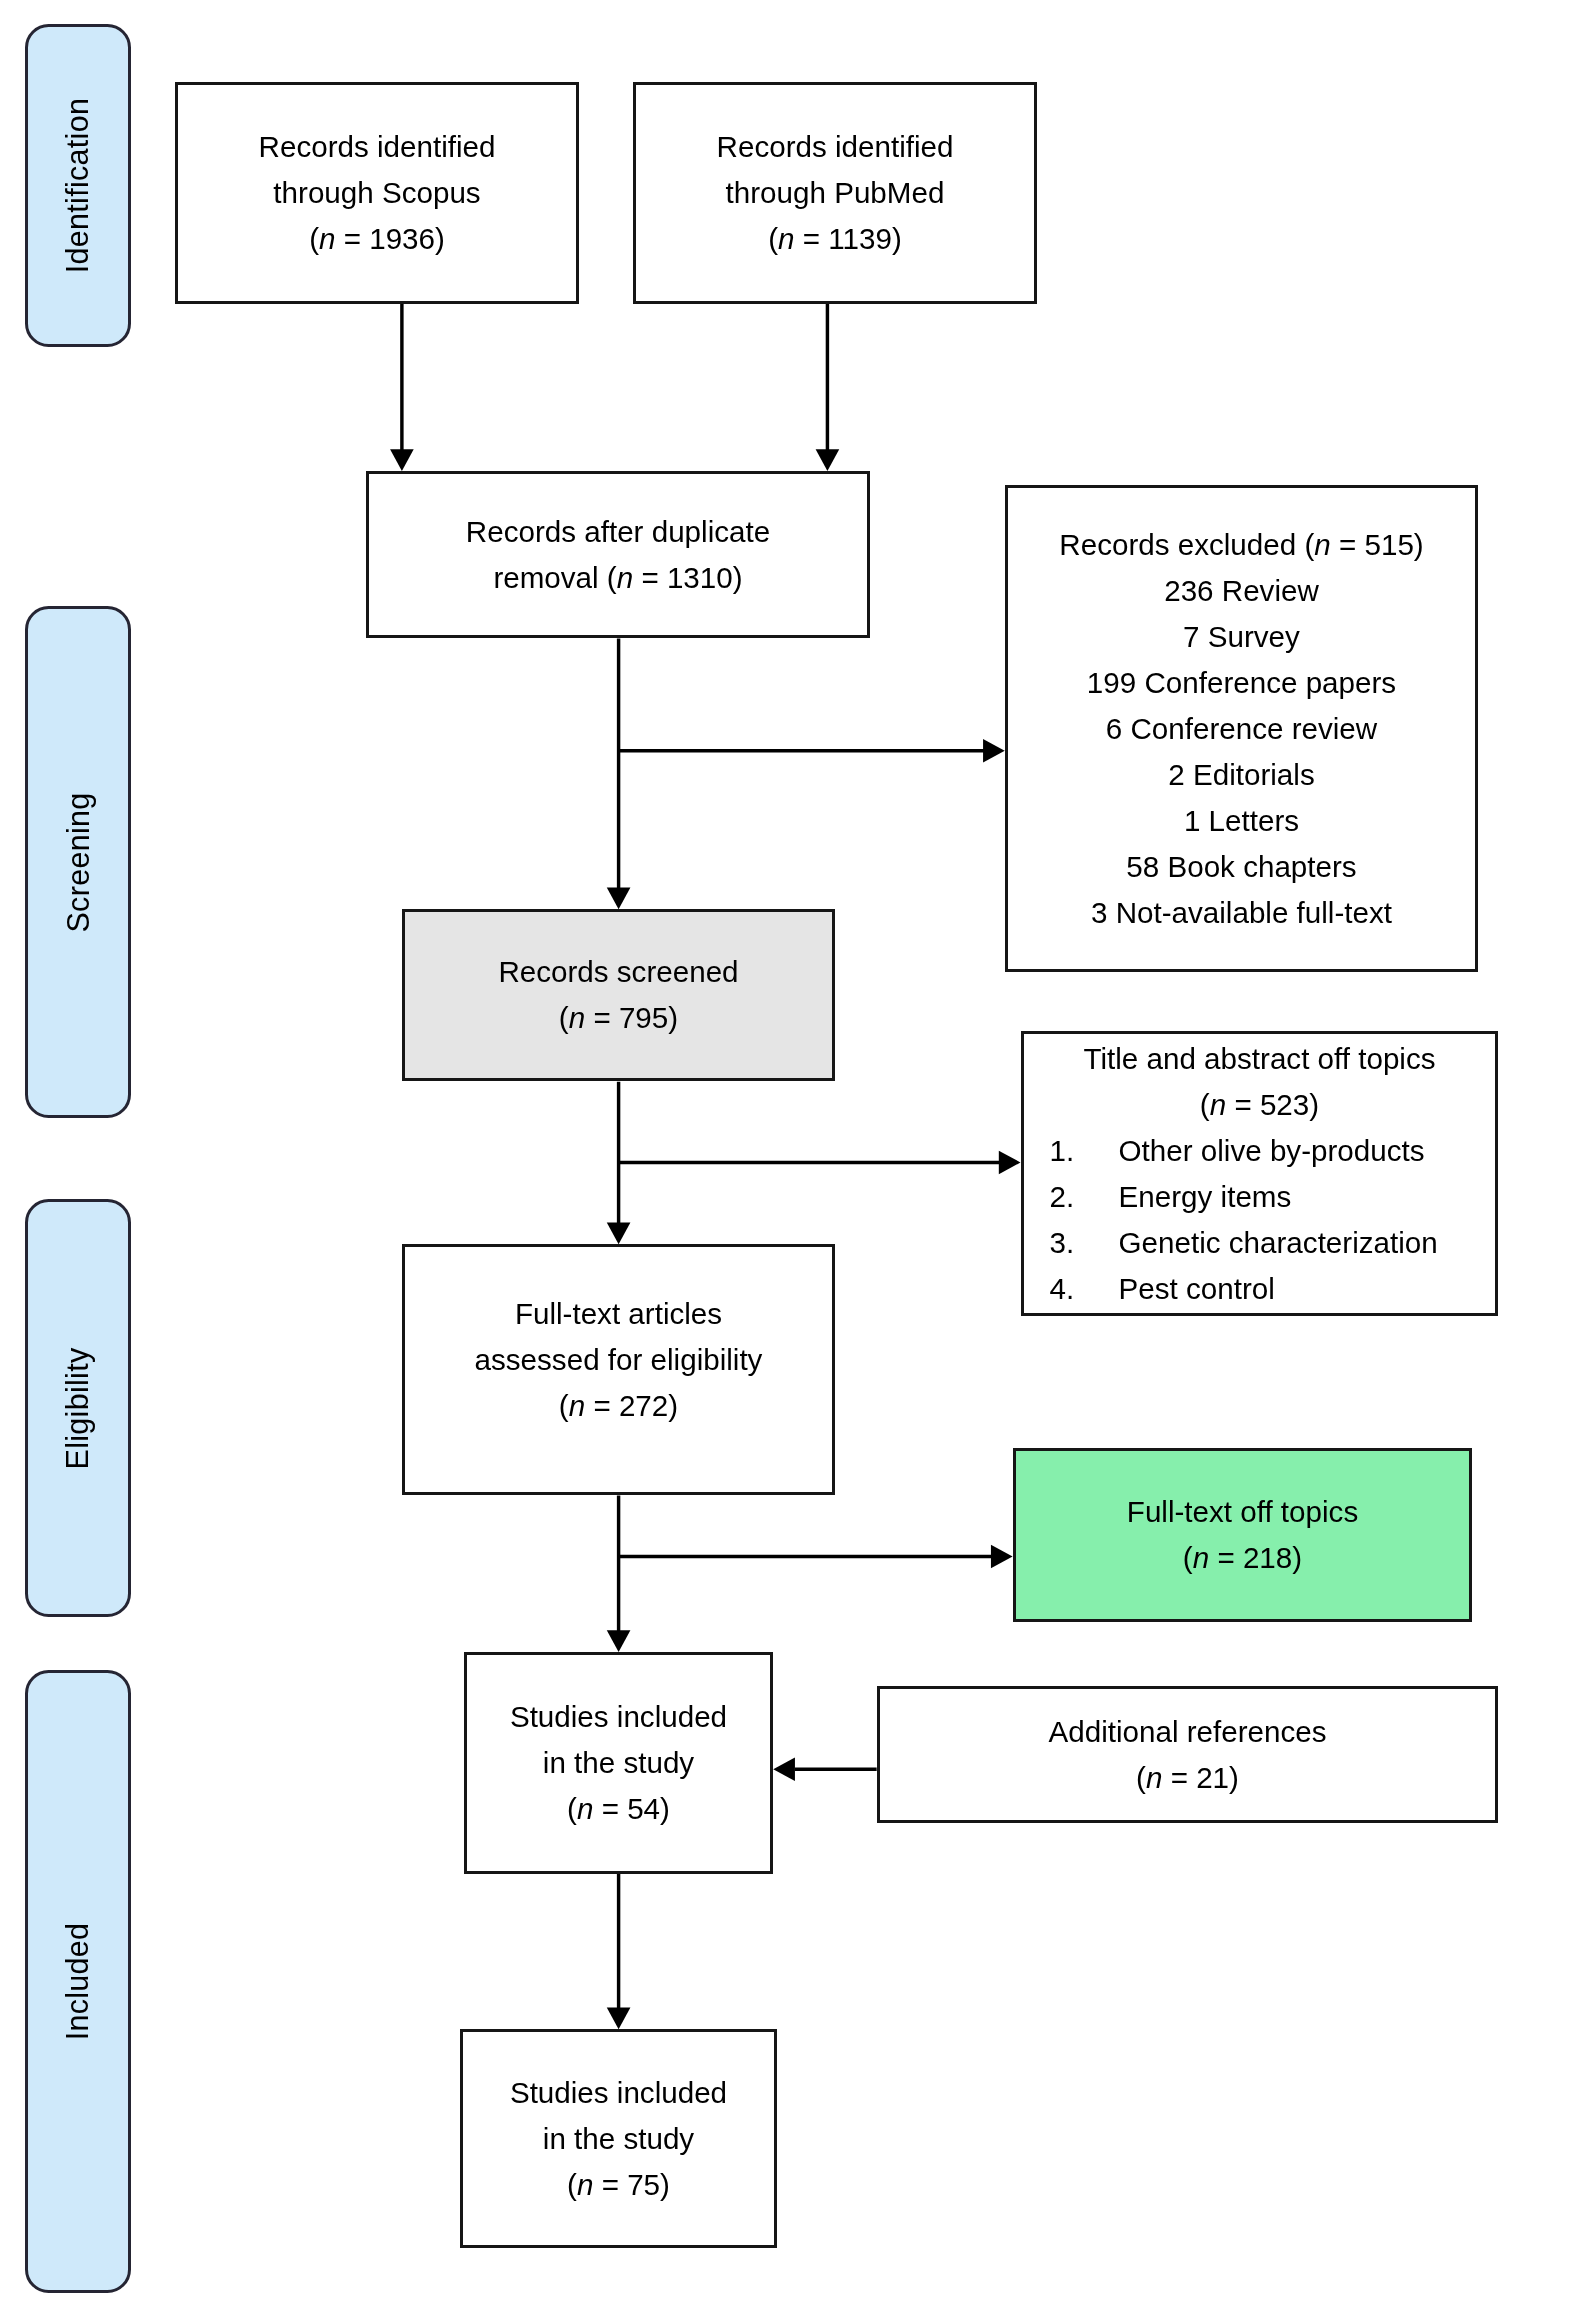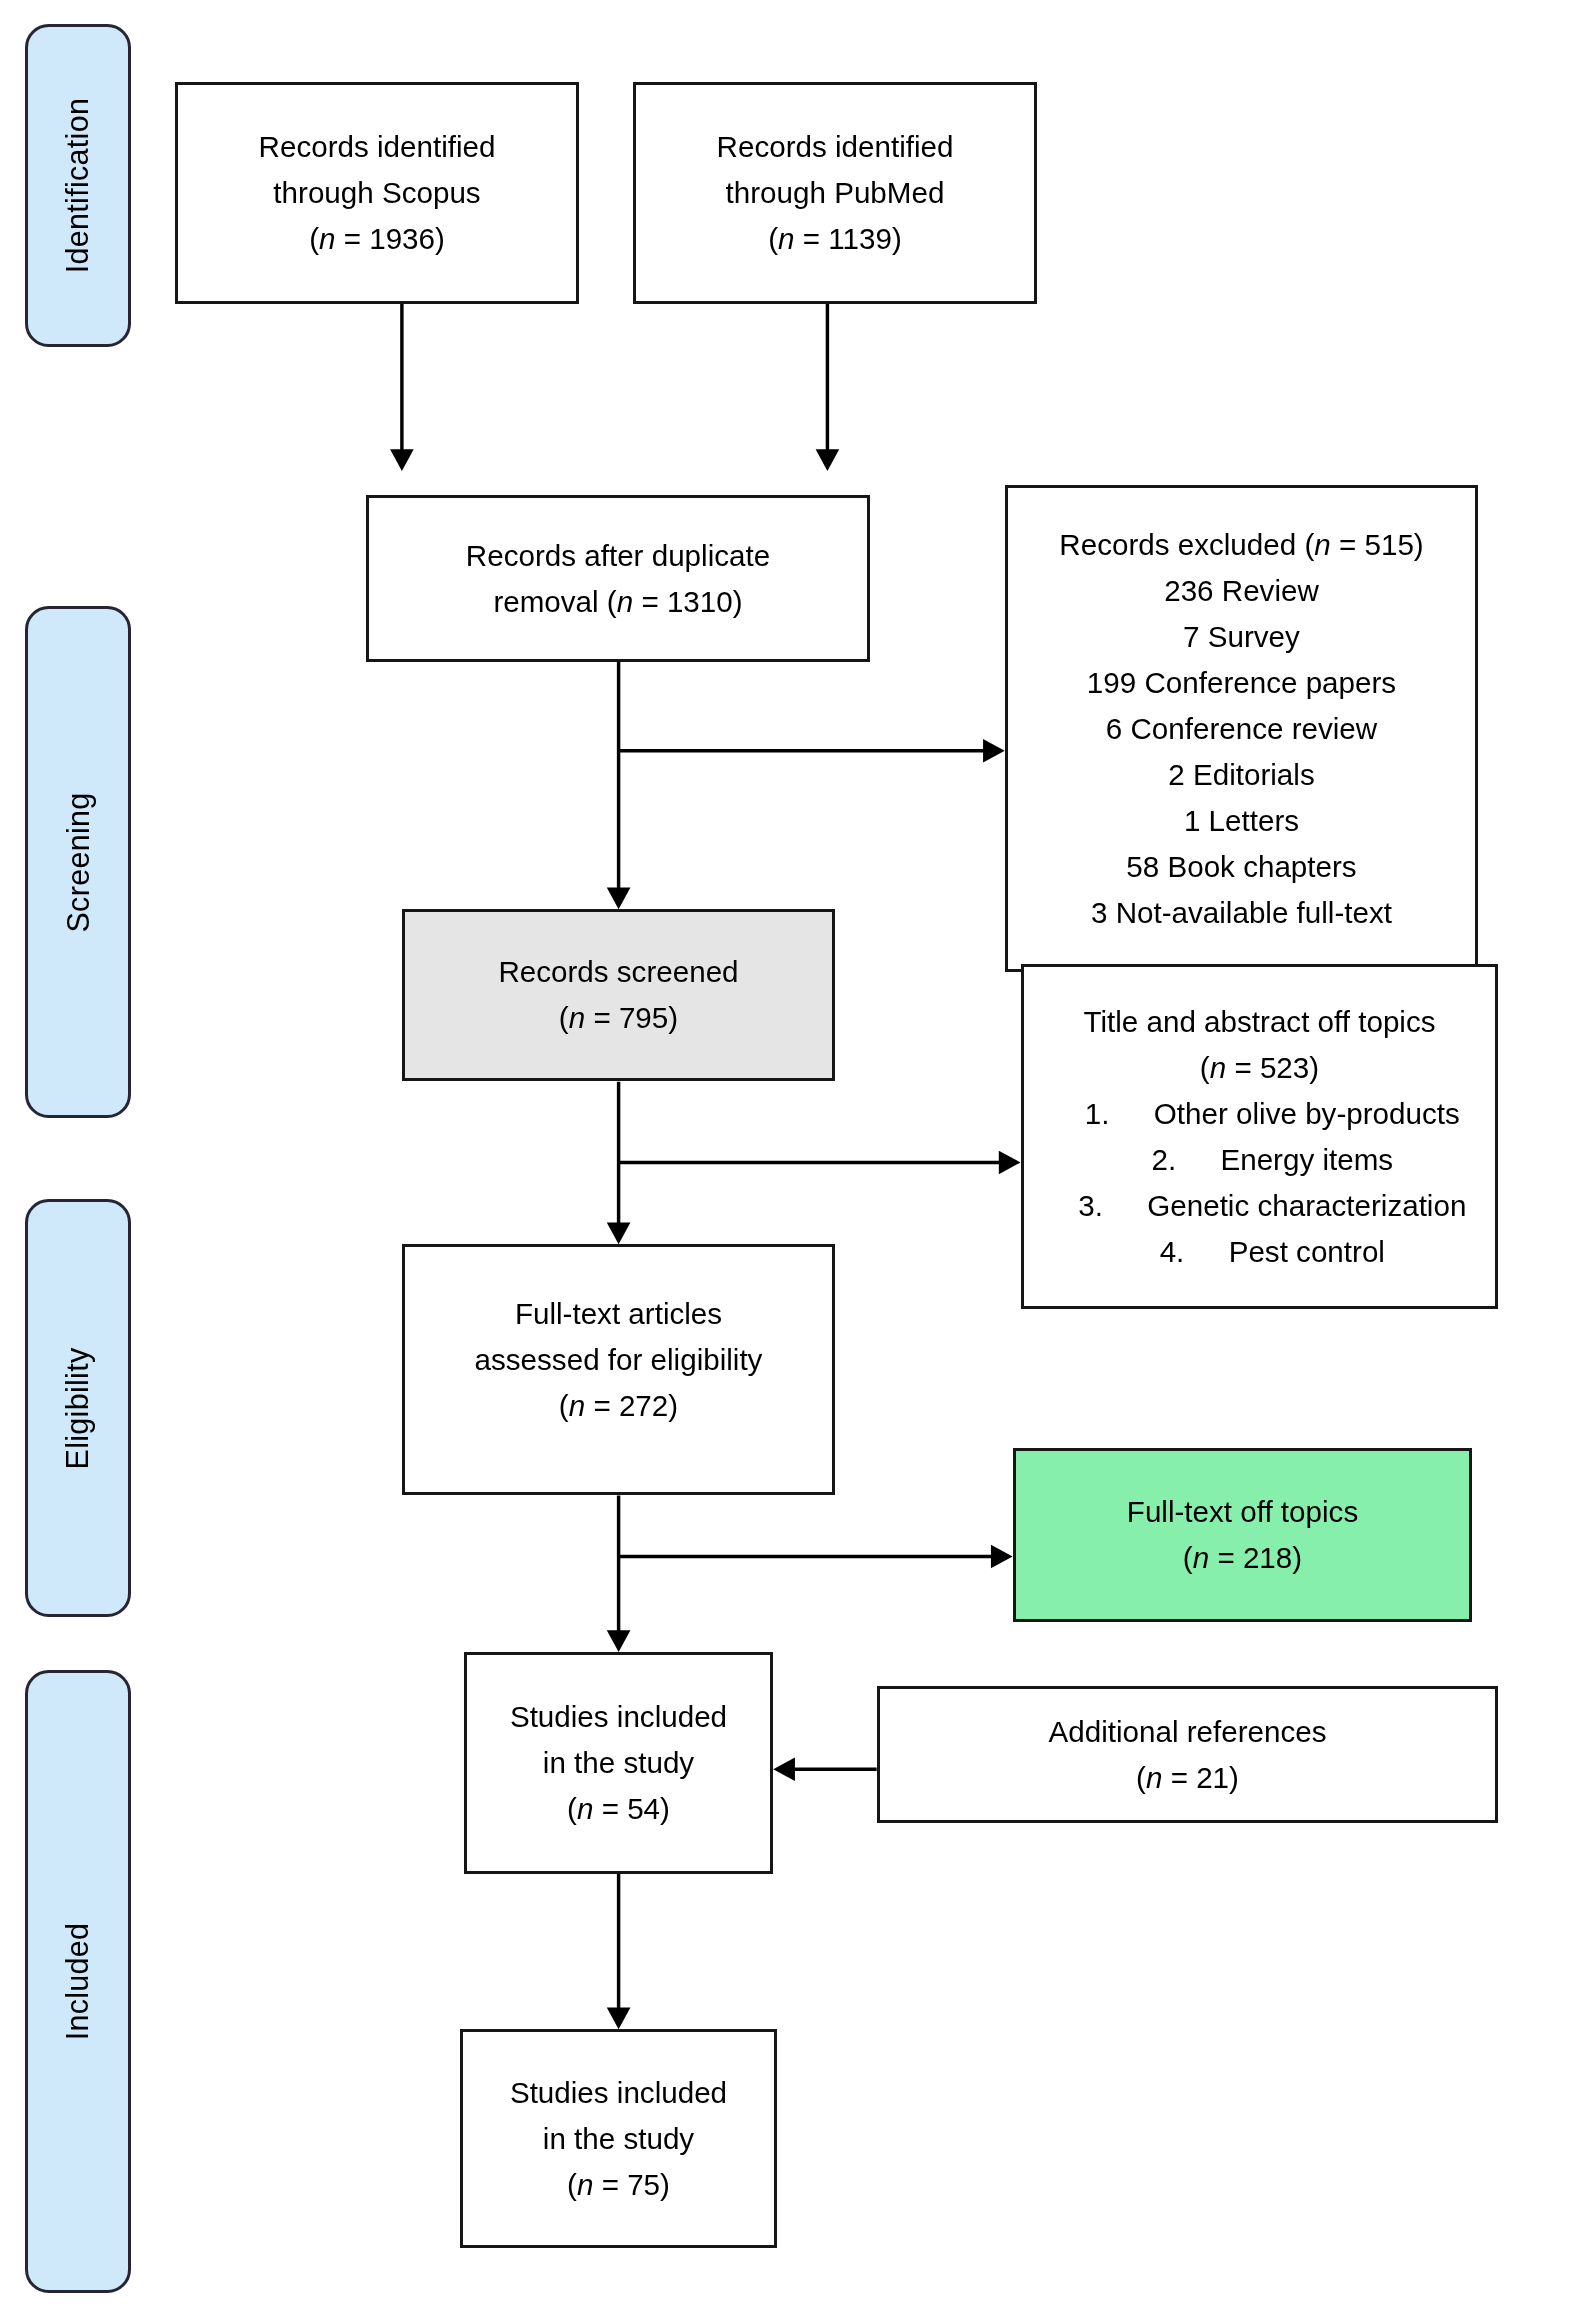--- a/index.html
+++ b/index.html
@@ -36,21 +36,21 @@
     display:flex;flex-direction:column;align-items:flex-start;justify-content:center;
     text-align:center;
     font-size:29.6px;line-height:46px;
   }
   .box i{font-style:italic;}
   #box-scopus{left:175px;top:82px;width:404px;height:222px;}
   #box-pubmed{left:633px;top:82px;width:404px;height:222px;}
   #box-duplicate{left:366px;top:471px;width:504px;height:167px;}
   #box-excluded{left:1005px;top:485px;width:473px;height:487px;}
   #box-screened{left:402px;top:909px;width:433px;height:172px;}
-  #box-offtopic1{left:1021px;top:964px;width:477px;height:345px;align-items:center;}
+  #box-offtopic1{left:1021px;top:1031px;width:477px;height:285px;align-items:flex-start;}
   #box-fulltext{left:402px;top:1244px;width:433px;height:251px;padding-bottom:19px;}
   #box-offtopic2{left:1013px;top:1448px;width:459px;height:174px;}
   #box-included54{left:464px;top:1652px;width:309px;height:222px;}
   #box-addref{left:877px;top:1686px;width:621px;height:137px;}
   #box-included75{left:460px;top:2029px;width:317px;height:219px;}
   .box-text{width:100%;text-align:center;}
   .li-row{display:flex;text-align:left;padding-left:25.6px;}
   .li-num{flex:0 0 69px;}
   .li-text{flex:1 1 auto;}
 </style>
@@ -114,21 +114,21 @@
   <div class="stage" id="stage-included" style="background: rgb(207, 233, 250); border-color: rgb(37, 37, 51);">
     <span>Included</span>
   </div>
 
   <div class="box" id="box-scopus" style="background: rgb(255, 255, 255); border-color: rgb(22, 22, 22);">
       <div class="box-text">Records identified<br>through Scopus<br>(<i>n</i> = 1936)</div>
     </div>
   <div class="box" id="box-pubmed" style="background: rgb(255, 255, 255); border-color: rgb(22, 22, 22);">
       <div class="box-text">Records identified<br>through PubMed<br>(<i>n</i> = 1139)</div>
     </div>
-  <div class="box" id="box-duplicate" style="background: rgb(255, 255, 255); border-color: rgb(22, 22, 22); margin-top: 24px;">
+  <div class="box" id="box-duplicate" style="background: rgb(255, 255, 255); border-color: rgb(22, 22, 22);">
       <div class="box-text">Records after duplicate<br>removal (<i>n</i> = 1310)</div>
     </div>
   <div class="box" id="box-excluded" style="background: rgb(255, 255, 255); border-color: rgb(22, 22, 22);">
       <div class="box-text">Records excluded (<i>n</i> = 515)<br>236 Review<br>7 Survey<br>199 Conference papers<br>6 Conference review<br>2 Editorials<br>1 Letters<br>58 Book chapters<br>3 Not-available full-text</div>
     </div>
   <div class="box" id="box-screened" style="background: #e5e5e5; border-color: rgb(22, 22, 22);">
       <div class="box-text">Records screened<br>(<i>n</i> = 795)</div>
     </div>
   <div class="box" id="box-offtopic1" style="background: rgb(255, 255, 255); border-color: rgb(22, 22, 22);">
       <div class="box-text">Title and abstract off topics<br>(<i>n</i> = 523)</div>

